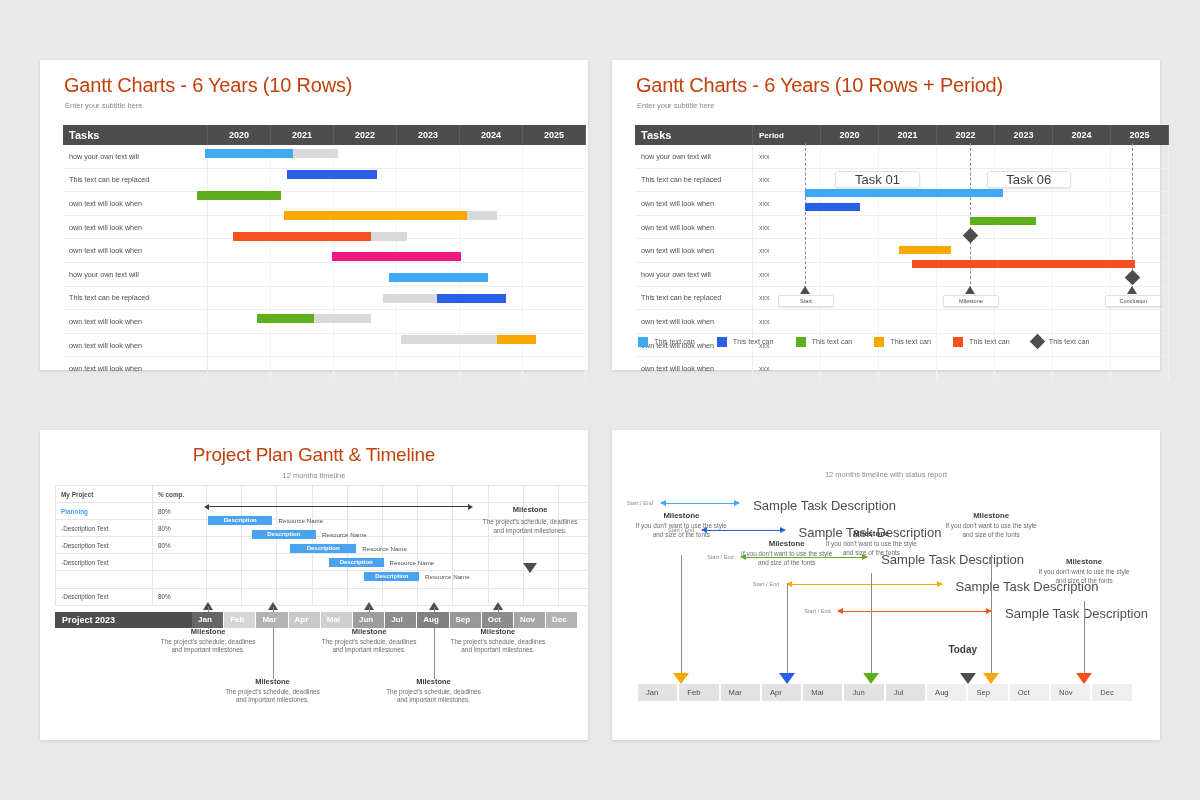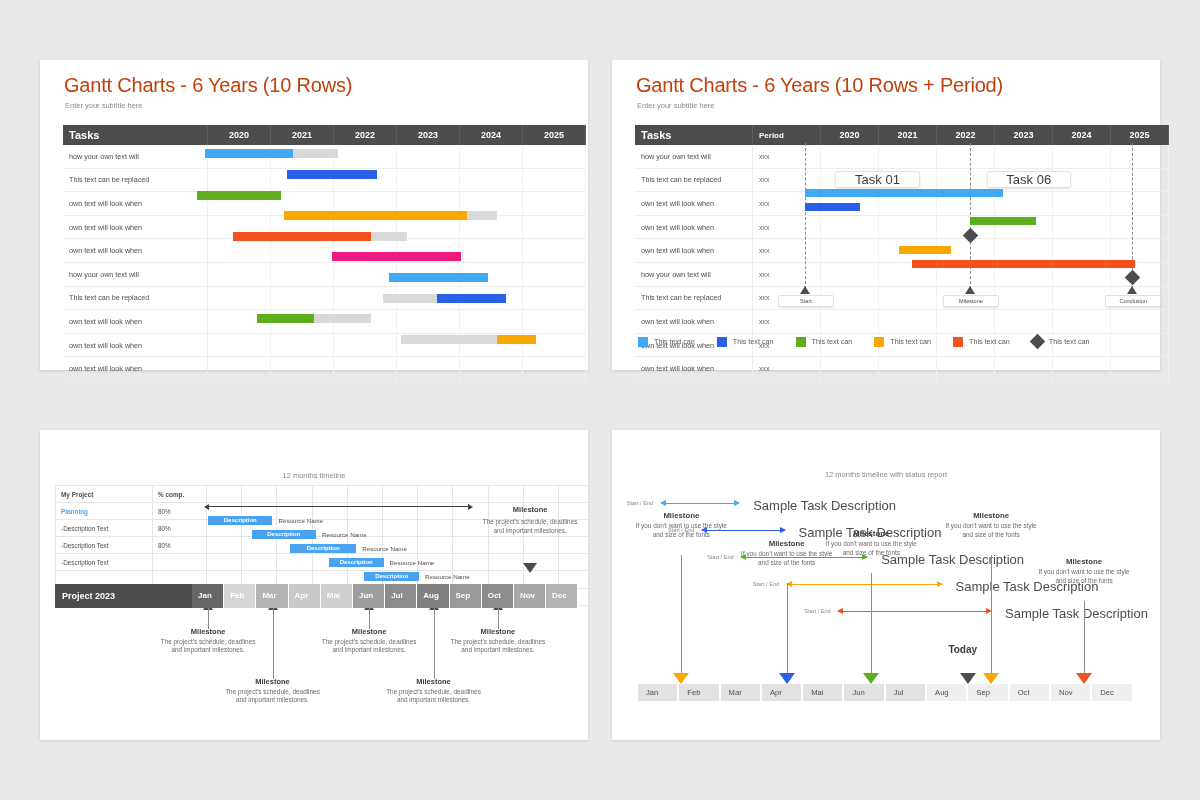--- a/index.html
+++ b/index.html
@@ -51,21 +51,21 @@
             height:15px;line-height:15px;text-align:center;font-size:13px;color:#3d3d3d;
             box-shadow:0 1px 2px rgba(0,0,0,.13);}
 
   
   .pt{position:absolute;border-collapse:collapse;table-layout:fixed;}
   .pt td{border:1px solid #e6e6e6;height:14.1px;font-size:6.4px;color:#4d4d4d;}
   .pt td.c1{padding-left:5px;font-weight:bold;}
   .pt td.c1n{padding-left:5px;}
   .pt td.c2{padding-left:5px;}
   .pt td.plan{padding-left:5px;color:#4aa3f0;font-weight:bold;}
-  .monthrow{position:absolute;display:flex;height:24px;}
+  .monthrow{position:absolute;display:flex;height:16px;margin-top:28px;}
   .mcell{font-size:8px;color:#fff;font-weight:bold;display:flex;align-items:center;
          padding-left:6px;box-sizing:border-box;border-right:1px solid #fff;}
   .projlbl{background:#4d4d4d;color:#fff;font-weight:bold;font-size:9px;
            display:flex;align-items:center;padding-left:7px;box-sizing:border-box;}
   .dbar{position:absolute;height:9px;background:#4aa3f0;color:#fff;font-size:6px;
         font-weight:bold;text-align:center;line-height:9px;}
   .rname{position:absolute;font-size:6.2px;color:#4d4d4d;white-space:nowrap;}
   .arrow2{position:absolute;height:1px;background:#404040;}
   .ahl{position:absolute;width:0;height:0;border-top:3px solid transparent;
        border-bottom:3px solid transparent;border-right:5px solid #404040;}
@@ -391,20 +391,21 @@
           <span class="lgtx">This text can</span>
         </div>
         <div class="lg">
           <span class="lgdia" style="background:#4d4d4d;"></span>
           <span class="lgtx">This text can</span>
         </div>
       </div>
   </div>
 
   <div class="card card-bl">
+    <div class="h1" style="left:0;top:14px;width:548px;text-align:center;font-size:19px;">Project Plan Gantt &amp; Timeline</div>
     <div class="sub" style="left:0;top:41px;width:548px;text-align:center;font-size:7.5px;">12 months timeline</div>
     <div id="c3" style="position:absolute;left:0;top:55px;width:548px;height:255px;">
         <table class="pt" style="left:15px;top:0px;width:523.4000000000001px;">
           <tbody>
             <tr>
               <td class="c1" style="width:90px;">My Project</td>
               <td class="c1" style="width:47px;">% comp.</td>
               <td style="width:32.2px;"></td>
               <td style="width:32.2px;"></td>
               <td style="width:32.2px;"></td>

